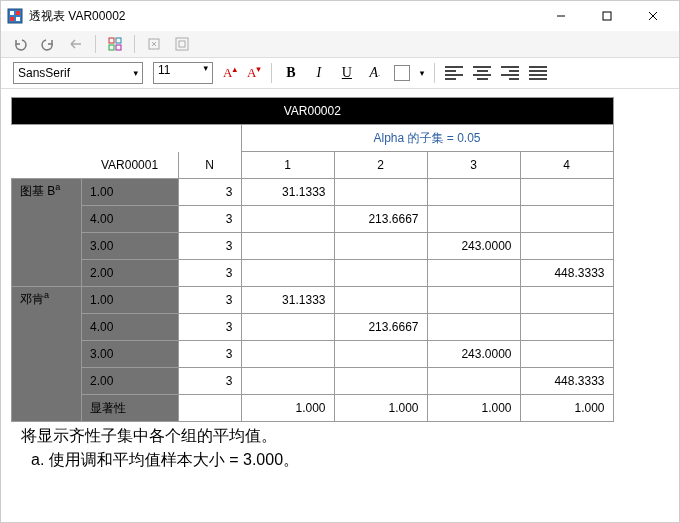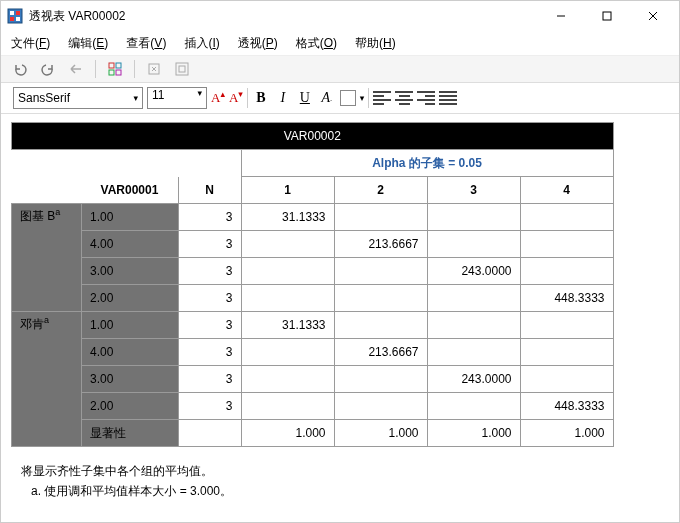--- a/index.html
+++ b/index.html
@@ -8,44 +8,44 @@
 .title-icon{width:16px;height:16px;margin-right:6px;display:inline-flex}
 .title-text{flex:1;font-size:12px}
 .win-btns{display:flex;gap:2px}
 .win-btn{width:44px;height:28px;display:flex;align-items:center;justify-content:center}
 .menubar{height:24px;display:flex;align-items:center;padding:0 10px;gap:18px;border-bottom:1px solid #eee}
 .menubar span{font-size:12px}
 .menubar span u{text-decoration:underline}
 .toolbar1{height:26px;display:flex;align-items:center;padding:0 10px;gap:10px;background:#f5f5f5}
 .toolbar1 .sep{width:1px;height:18px;background:#ccc}
 .tbtn{width:18px;height:18px;display:inline-flex;align-items:center;justify-content:center;color:#666}
-.toolbar2{height:30px;display:flex;align-items:center;padding:0 12px;gap:4px;border-top:1px solid #ddd;border-bottom:1px solid #ddd;background:#fff}
+.toolbar2{height:30px;display:flex;align-items:center;padding:0 12px;gap:10px;border-top:1px solid #ddd;border-bottom:1px solid #ddd;background:#fff}
 .font-sel{width:120px;height:20px;border:1px solid #888;display:flex;align-items:center;padding:0 4px;font-size:12px;position:relative}
 .font-sel .tri{margin-left:auto;font-size:9px}
 .size-sel{width:50px;height:20px;border:1px solid #888;display:flex;align-items:flex-start;padding:0 4px;font-size:12px}
 .size-sel .tri{margin-left:auto;font-size:9px}
 .fmt-btn{width:18px;height:18px;display:inline-flex;align-items:center;justify-content:center;font-family:"Times New Roman",serif;font-size:14px}
 .fmt-a-plus{font-size:13px;font-family:"Times New Roman",serif}
 .fmt-a-plus .p{font-size:9px;vertical-align:super}
 .bold{font-weight:bold}
 .ital{font-style:italic}
 .uline{text-decoration:underline}
 .color-sw{width:14px;height:14px;border:1px solid #888}
 .sep2{width:1px;height:20px;background:#ccc}
 .align-btn{width:18px;height:14px;display:flex;flex-direction:column;justify-content:space-between}
 .align-btn span{height:2px;background:#444;display:block}
 .content{flex:1;overflow:auto;padding:8px 10px 20px 10px}
 .tbl{border-collapse:collapse}
 .tbl td,.tbl th{border:1px solid #9a9a9a;padding:3px 8px;text-align:center;font-size:12px;height:20px}
 .tbl .noborder{border:none}
 .tbl .rowlabel{background:#737373;text-align:left;padding-left:8px}
-.tbl .ctr-th{font-weight:bold}
+.tbl .ctr-th{font-weight:normal}
 .main-title{background:#000;color:#fff;font-weight:normal;font-size:15px;text-align:center;height:22px}
 .subhead{color:#2b5fa4;font-size:12px}
-.footnotes{margin-top:16px;font-size:12px}
+.footnotes{margin-top:4px;font-size:16px}
 .footnotes p{margin:3px 0;padding-left:10px}
 sup{font-size:9px}
 </style>
 </head>
 <body>
 
 <div class="window">
   <div class="titlebar">
     <span class="title-icon">
       <svg viewBox="0 0 16 16">
@@ -70,29 +70,20 @@
         </div>
       <div class="win-btn">
           <svg width="10" height="10">
             <line x1="1" y1="1" x2="9" y2="9" stroke="#000"></line>
             <line x1="9" y1="1" x2="1" y2="9" stroke="#000"></line>
           </svg>
         </div>
     </div>
   </div>
 
-  <div class="menubar">
-    <span>文件(<u>F</u>)</span>
-    <span>编辑(<u>E</u>)</span>
-    <span>查看(<u>V</u>)</span>
-    <span>插入(<u>I</u>)</span>
-    <span>透视(<u>P</u>)</span>
-    <span>格式(<u>O</u>)</span>
-    <span>帮助(<u>H</u>)</span>
-  </div>
 
   <div class="toolbar1">
     <span class="tbtn">
         <svg width="16" height="16">
           <path d="M10 4 A5 5 0 1 1 4 8" fill="none" stroke="#777" stroke-width="1.5"></path>
           <path d="M4 4 L4 8 L8 8" fill="none" stroke="#777" stroke-width="1.5"></path>
         </svg>
       </span>
     <span class="tbtn">
         <svg width="16" height="16">

